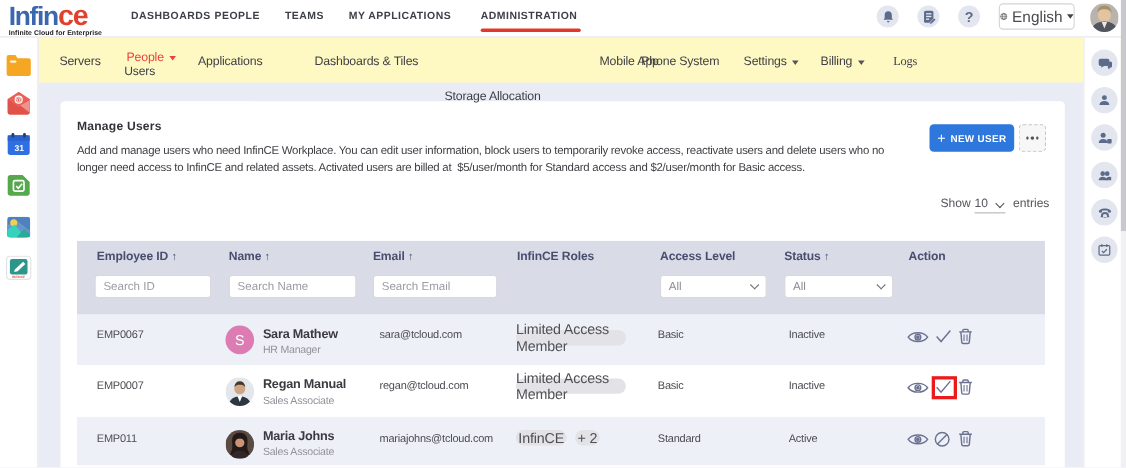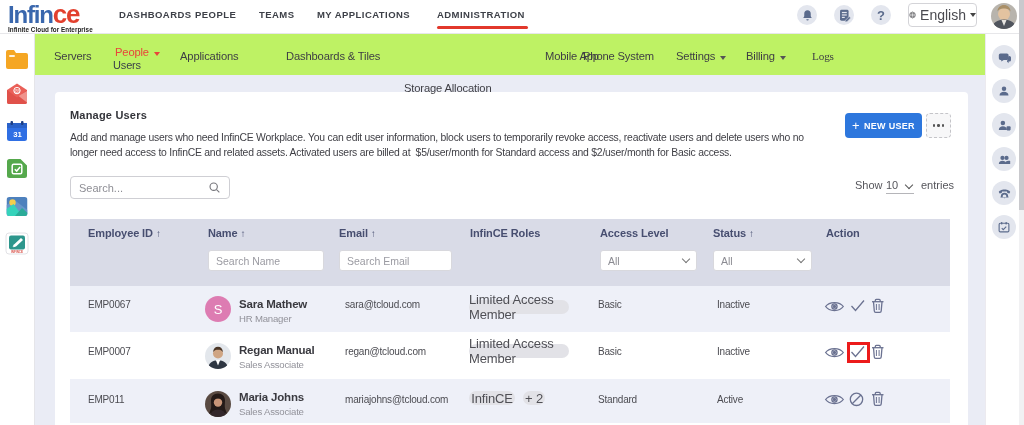--- a/index.html
+++ b/index.html
@@ -25,21 +25,21 @@
 
 .topcircle { position:absolute; top:5px; width:20px; height:20px; border-radius:50%; background:#e3e6ee; display:flex; align-items:center; justify-content:center; }
 #lang { position:absolute; left:908px; top:3px; width:69px; height:24px; border:1px solid #d4d4d8; border-radius:4px; background:#fff; display:flex; align-items:center; justify-content:center; gap:4px; font-size:14px; color:#4a4a50; }
 #avatar-top { position:absolute; left:991px; top:3px; width:26px; height:26px; border-radius:50%; overflow:hidden; }
 
 
 #leftbar { position:absolute; left:0; top:34px; width:35px; height:391px; background:#fff; border-right:1px solid #e5e5e9; z-index:4; }
 .appicon { position:absolute; left:5px; width:24px; height:23px; z-index:7; }
 
 
-#secnav { position:absolute; left:35px; top:34px; width:989px; height:41px; background:#bef264; z-index:3; }
+#secnav { position:absolute; left:35px; top:34px; width:989px; height:41px; background:#fef9c3; z-index:3; }
 #secnav .item { position:absolute; top:16px; font-size:11.2px; letter-spacing:-0.15px; color:#3e3e44; white-space:nowrap; }
 #secnav .red { color:#e8443a; }
 #secnav .caret { display:inline-block; margin-left:5px; width:0; height:0; border-left:3.5px solid transparent; border-right:3.5px solid transparent; border-top:4px solid #555; vertical-align:0px; }
 #secnav .caret.redc { border-top-color:#e8443a; }
 
 
 #rightbar { position:absolute; left:985px; top:34px; width:34px; height:391px; background:#fff; border-left:1px solid #eceaef; z-index:4; }
 .rcircle { position:absolute; left:6px; width:24px; height:24px; border-radius:50%; background:#e3e6ee; display:flex; align-items:center; justify-content:center; }
 
 
@@ -250,41 +250,35 @@
 
 <div id="card">
   <h1>Manage Users</h1>
   <div class="desc">Add and manage users who need InfinCE Workplace. You can edit user information, block users to temporarily revoke access, reactivate users and delete users who no<br>longer need access to InfinCE and related assets. Activated users are billed at&nbsp; $5/user/month for Standard access and $2/user/month for Basic access.</div>
   <div id="btn-new"><span style="font-size:13px;font-weight:400;margin-right:4px;margin-top:-1px;">+</span>NEW USER</div>
   <div id="btn-dots">
       <i></i>
       <i></i>
       <i></i>
     </div>
-  <div id="searchbox">
-      <span>Search...</span>
-    <svg width="13" height="13" viewBox="0 0 16 16">
-        <circle cx="7" cy="7" r="4.5" fill="none" stroke="#77777d" stroke-width="1.4"></circle>
-        <line x1="10.5" y1="10.5" x2="14" y2="14" stroke="#77777d" stroke-width="1.4"></line>
-      </svg>
-  </div>
   <div id="showent">
     <span style="position:absolute;left:0;top:0;">Show</span>
     <span style="position:absolute;left:31px;top:0;width:28px;border-bottom:1px solid #b5b5b9;height:15px;">10<span style="position:absolute;right:2px;top:3px;display:inline-block;width:6px;height:6px;border-right:1.4px solid #555;border-bottom:1.4px solid #555;transform:rotate(45deg);"></span></span>
     <span style="position:absolute;left:66px;top:0;">entries</span>
   </div>
 
   <div id="thead">
     <span class="hlabel" style="left:18px;">Employee ID <span class="harrow">↑</span></span>
     <span class="hlabel" style="left:138px;">Name <span class="harrow">↑</span></span>
     <span class="hlabel" style="left:269px;">Email <span class="harrow">↑</span></span>
     <span class="hlabel" style="left:400px;">InfinCE Roles</span>
     <span class="hlabel" style="left:530px;">Access Level</span>
     <span class="hlabel" style="left:643px;">Status <span class="harrow">↑</span></span>
     <span class="hlabel" style="left:756px;">Action</span>
+    <div class="finput" style="left:16px; width:106px;">Search ID</div>
     <div class="finput" style="left:138px; width:116px;">Search Name</div>
     <div class="finput" style="left:269px; width:113px;">Search Email</div>
     <div class="fselect" style="left:530px; width:97px;">All<span style="display:inline-block;width:6px;height:6px;border-right:1.3px solid #777;border-bottom:1.3px solid #777;transform:rotate(45deg);margin-top:-3px;"></span></div>
     <div class="fselect" style="left:643px; width:99px;">All<span style="display:inline-block;width:6px;height:6px;border-right:1.3px solid #777;border-bottom:1.3px solid #777;transform:rotate(45deg);margin-top:-3px;"></span></div>
   </div>
 
   <div class="row lav" style="top:194px; height:46px;"></div>
   <div class="row wht" style="top:240px; height:47px;"></div>
   <div class="row lav" style="top:287px; height:44px;"></div>
 

